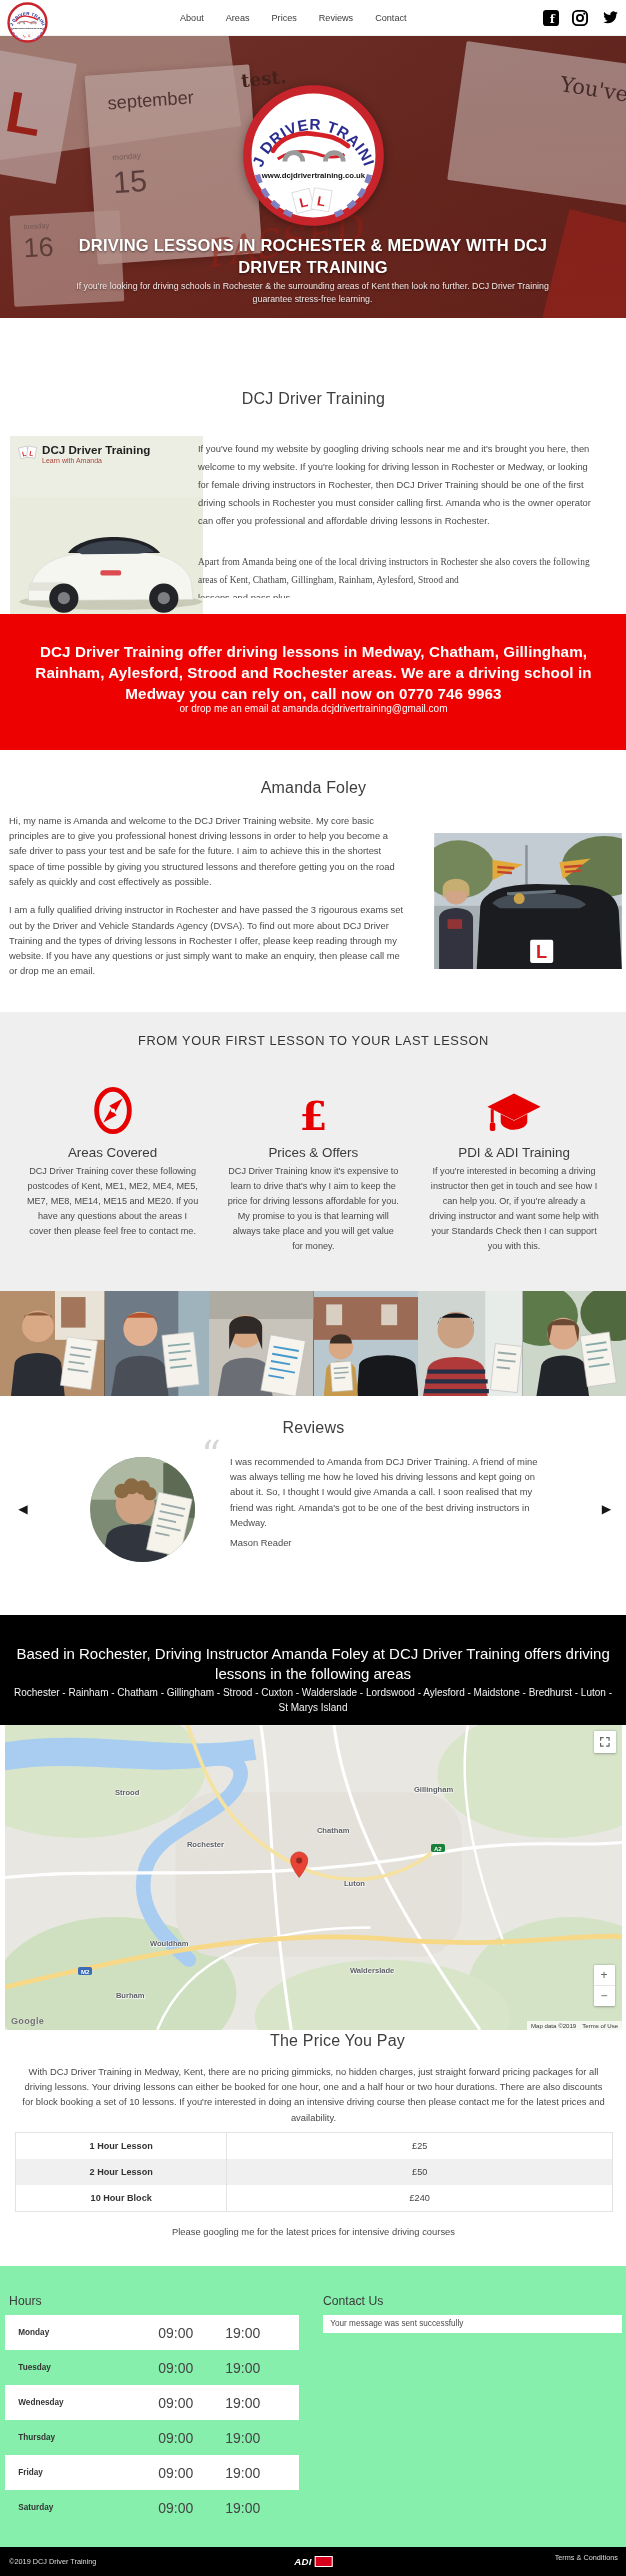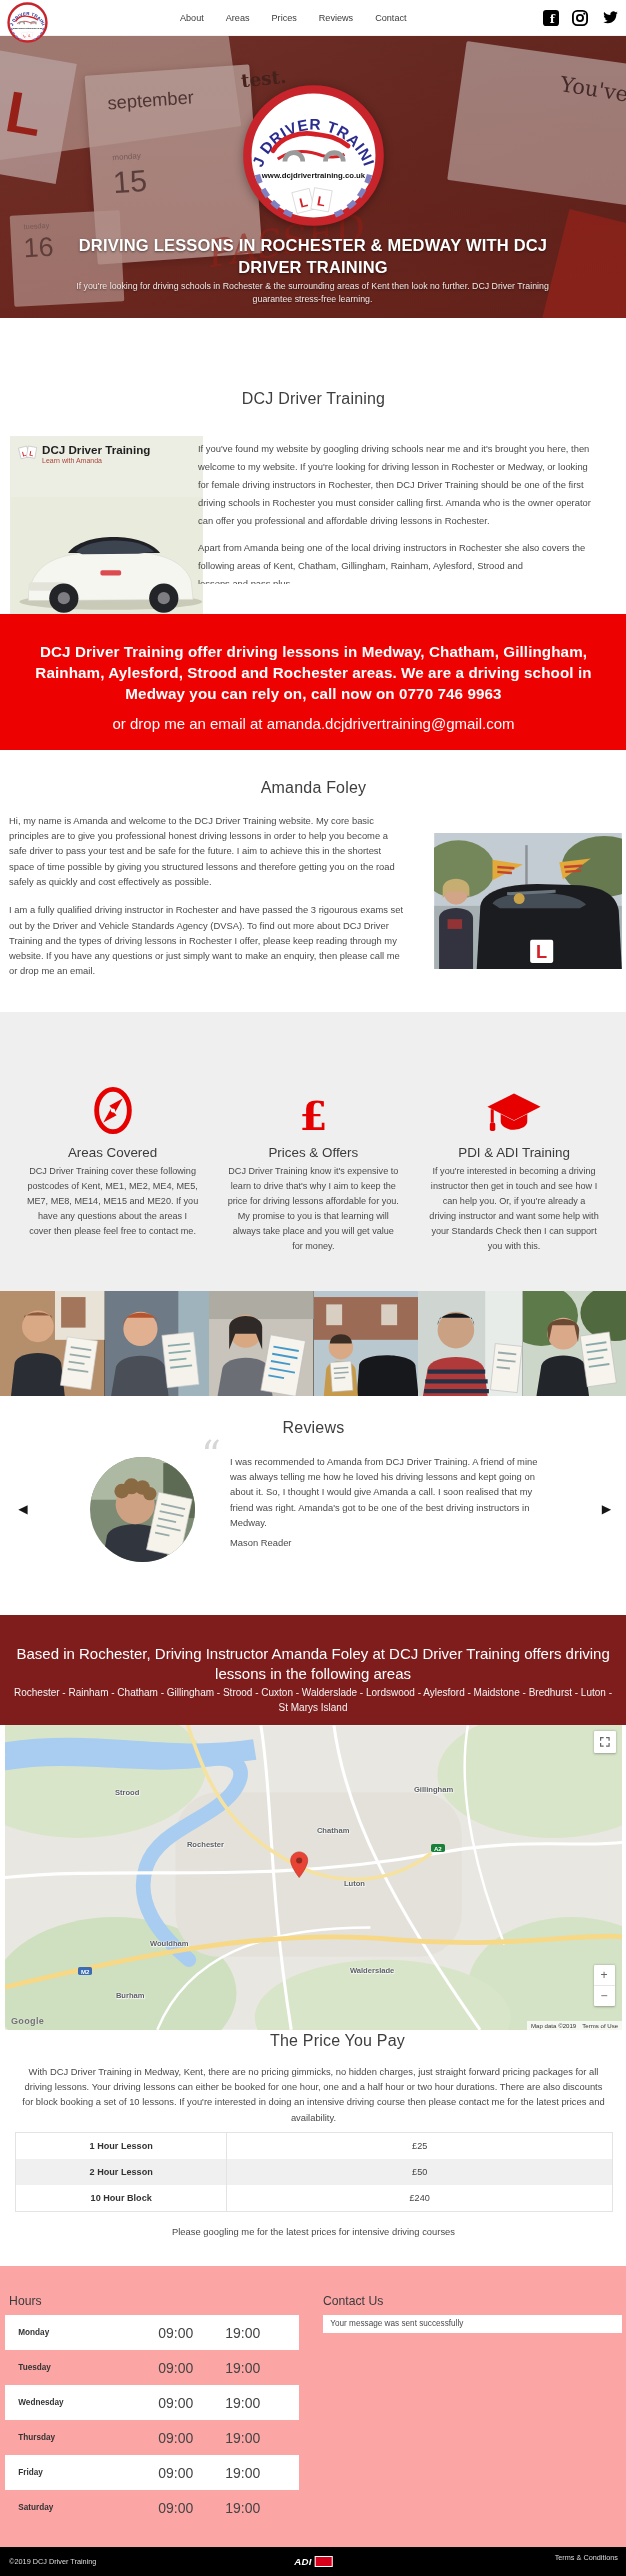--- a/index.html
+++ b/index.html
@@ -29,21 +29,21 @@
   
   #about{height:296px;background:#fff;}
   .about-img{position:absolute;left:10.4px;top:118px;width:193px;height:178px;background:#edeee3;overflow:hidden;}
   .about-img .brandline{position:absolute;left:7.3px;top:7.3px;display:flex;gap:4.9px;align-items:flex-start;}
   .about-text{position:absolute;left:198px;top:122px;width:401px;font-size:9.4px;line-height:18px;color:#4a4a4a;}
   .clip-line{height:9.1px;overflow:hidden;}
 
   
   #banner{height:136px;background:#ee0101;color:#fff;text-align:center;}
   #banner h3{position:absolute;top:27px;left:27px;width:573px;margin:0;font-size:15.2px;line-height:21px;font-weight:600;letter-spacing:0.1px;}
-  #banner .email{position:absolute;top:101px;left:27px;width:573px;font-size:15px;font-weight:400;}
+  #banner .email{position:absolute;top:89px;left:27px;width:573px;font-size:10px;font-weight:400;}
 
   
   #amanda{height:262px;background:#fff;}
   .amanda-text{position:absolute;left:9.1px;top:63px;width:397px;font-size:9.4px;line-height:15.2px;color:#4a4a4a;}
   .amanda-img{position:absolute;left:434px;top:83px;width:188px;height:136px;overflow:hidden;}
 
   
   #features{height:279px;background:#efefef;}
   #features .f-title{position:absolute;top:21px;width:100%;text-align:center;font-size:12.8px;font-weight:400;color:#333;letter-spacing:0.6px;margin:0;}
   .f-cols{position:absolute;top:72px;left:18.3px;width:590px;display:flex;gap:12.2px;}
@@ -60,21 +60,21 @@
 
   
   #reviews{height:219px;background:#fff;}
   .rev-avatar{position:absolute;left:90px;top:61px;width:105px;height:105px;}
   .quote-glyph{position:absolute;left:201px;top:40px;font-family:"DejaVu Serif",serif;font-size:39px;color:#d6d6d6;line-height:1;}
   .rev-text{position:absolute;left:230px;top:58px;width:318px;font-size:9.4px;line-height:15.2px;color:#4a4a4a;}
   .rev-author{position:absolute;left:230px;top:141px;font-size:9.4px;color:#4a4a4a;}
   .arrow{position:absolute;top:107px;font-size:12.2px;color:#161616;cursor:pointer;line-height:1;}
 
   
-  #areas{height:110px;background:#7f1d1d;color:#fff;text-align:center;}
+  #areas{height:110px;background:#000000;color:#fff;text-align:center;}
   #areas h2{position:absolute;top:29px;left:14.6px;width:597px;margin:0;font-size:15px;line-height:19.5px;font-weight:400;}
   #areas .list{position:absolute;top:71px;left:8.5px;width:609px;font-size:10px;line-height:14.6px;color:#f4f4f4;}
 
   
   #mapsec{height:305px;background:#fff;}
   .map{position:absolute;left:4.9px;top:0;width:617px;height:305px;overflow:hidden;cursor:grab;}
   .mlabel{position:absolute;font-size:7.6px;font-weight:bold;color:#5b5e62;text-shadow:0 0 1.8px #fff,0 0 1.8px #fff,0.6px 0.6px 1.2px #fff;}
   .rbadge{position:absolute;font-size:6.1px;font-weight:bold;color:#fff;border-radius:1.8px;padding:0.6px 3px;}
   .map-fullscreen{position:absolute;right:6.1px;top:6.1px;width:22px;height:22px;background:#fff;border-radius:1.2px;box-shadow:0 0.6px 2.4px rgba(0,0,0,.3);display:flex;align-items:center;justify-content:center;cursor:pointer;}
   .map-zoom{position:absolute;right:7.3px;bottom:24.4px;width:21px;background:#fff;border-radius:1.2px;box-shadow:0 0.6px 2.4px rgba(0,0,0,.3);text-align:center;}
@@ -88,21 +88,21 @@
   #pricing .sec-h{position:absolute;top:2.4px;padding-left:24px;}
   .p-intro{position:absolute;top:34px;left:21px;width:585px;text-align:center;font-size:9.4px;line-height:15.2px;color:#4a4a4a;}
   .p-table{position:absolute;top:102px;left:15.2px;width:596px;border:0.6px solid #e3e3e3;}
   .p-row{display:flex;height:26px;align-items:center;}
   .p-row.alt{background:#f0f0f0;}
   .p-row .lbl{width:210px;text-align:center;font-weight:600;color:#333;font-size:9.1px;border-right:0.6px solid #e3e3e3;height:26px;line-height:26px;}
   .p-row .val{flex:1;text-align:center;font-size:9.1px;color:#444;}
   .p-note{position:absolute;top:196px;width:100%;text-align:center;font-size:9.4px;color:#4a4a4a;}
 
   
-  #info{height:281px;background:#fca5a5;}
+  #info{height:281px;background:#86efac;}
   #info h3{margin:0;font-size:12.2px;font-weight:400;color:#3c3c3c;}
   .h-title{position:absolute;left:9.1px;top:28px;}
   .c-title{position:absolute;left:323px;top:28px;}
   .h-table{position:absolute;left:4.9px;top:49px;width:294px;}
   .hrow{display:flex;align-items:center;height:35px;padding:0 0;}
   .hrow.alt{background:#fff;}
   .hrow .day{width:140px;padding-left:13.4px;font-size:8.2px;font-weight:700;color:#333;}
   .hrow .t{width:67px;font-size:14px;color:#444;}
   .c-box{position:absolute;left:323px;top:49px;width:299px;height:18.3px;background:#fff;font-size:8.2px;color:#4a4a4a;line-height:18.3px;padding-left:7.3px;box-sizing:border-box;}
 
@@ -254,21 +254,21 @@
         <rect x="30" y="140" width="60" height="14" rx="6" fill="#e3e3da"></rect>
         <circle cx="88" cy="166" r="24" fill="#232428"></circle>
           <circle cx="88" cy="166" r="10" fill="#7d7d82"></circle>
         <circle cx="252" cy="166" r="24" fill="#232428"></circle>
           <circle cx="252" cy="166" r="10" fill="#7d7d82"></circle>
         <rect x="148" y="120" width="34" height="9" rx="3" fill="#d42027" opacity=".8"></rect>
       </svg>
     </div>
     <div class="about-text">
       <p style="margin:0;">If you've found my website by googling driving schools near me and it's brought you here, then welcome to my website. If you're looking for driving lesson in Rochester or Medway, or looking for female driving instructors in Rochester, then DCJ Driver Training should be one of the first driving schools in Rochester you must consider calling first. Amanda who is the owner operator can offer you professional and affordable driving lessons in Rochester.</p>
-      <p style="margin:9px 0 0;">Apart from Amanda being one of the local driving instructors in Rochester she also covers the following areas of Kent, Chatham, Gillingham, Rainham, Aylesford, Strood and</p>
+      <p style="margin:23px 0 0;font-family:Liberation Serif, serif;">Apart from Amanda being one of the local driving instructors in Rochester she also covers the following areas of Kent, Chatham, Gillingham, Rainham, Aylesford, Strood and</p>
       <div class="clip-line"><span>lessons and pass plus.</span></div>
     </div>
   </section>
 
   <section id="banner">
     <h3>DCJ Driver Training offer driving lessons in Medway, Chatham, Gillingham, Rainham, Aylesford, Strood and Rochester areas. We are a driving school in Medway you can rely on, call now on 0770 746 9963</h3>
     <div class="email">or drop me an email at amanda.dcjdrivertraining@gmail.com</div>
   </section>
 
   <section id="amanda">
@@ -296,20 +296,21 @@
         <path d="M96,116 C110,92 230,92 250,118 L240,124 L108,124 Z" fill="#444d55"></path>
         <path d="M120,100 L200,96" stroke="#6a747c" stroke-width="5"></path>
         <circle cx="140" cy="108" r="9" fill="#c9a24a"></circle>
         <rect x="158" y="176" width="38" height="38" rx="3" fill="#fff"></rect>
         <text x="177" y="206" font-size="30" font-weight="bold" fill="#d42027" text-anchor="middle">L</text>
       </svg>
     </div>
   </section>
 
   <section id="features">
+    <h2 class="f-title">FROM YOUR FIRST LESSON TO YOUR LAST LESSON</h2>
     <div class="f-cols">
       <div class="f-col">
         <div class="f-icon">
             <svg width="46" height="51" viewBox="0 0 76 84">
           <ellipse cx="38" cy="42" rx="27" ry="35" fill="none" stroke="#e60000" stroke-width="8"></ellipse>
           <polygon points="54,22 42,44 32,34" fill="#e60000"></polygon>
           <polygon points="22,62 34,40 44,50" fill="#e60000"></polygon>
           <circle cx="38" cy="42" r="3.5" fill="#fff"></circle>
         </svg>
           </div>

